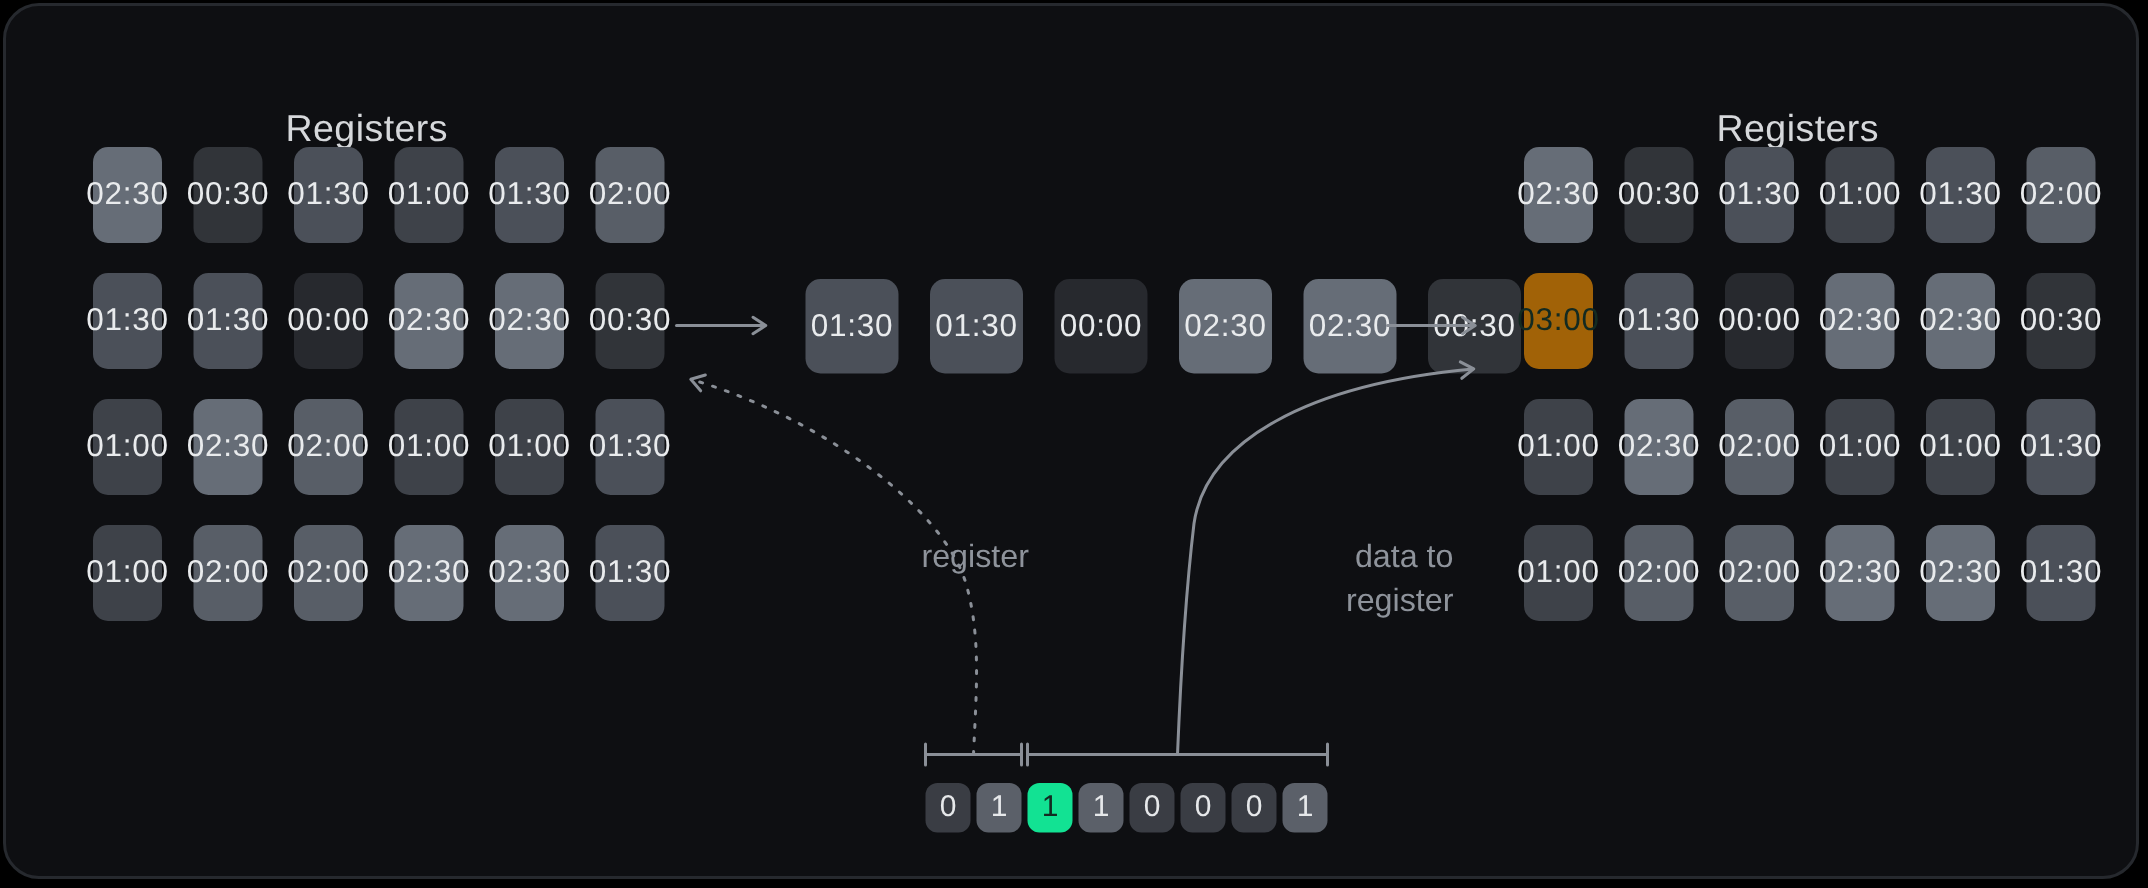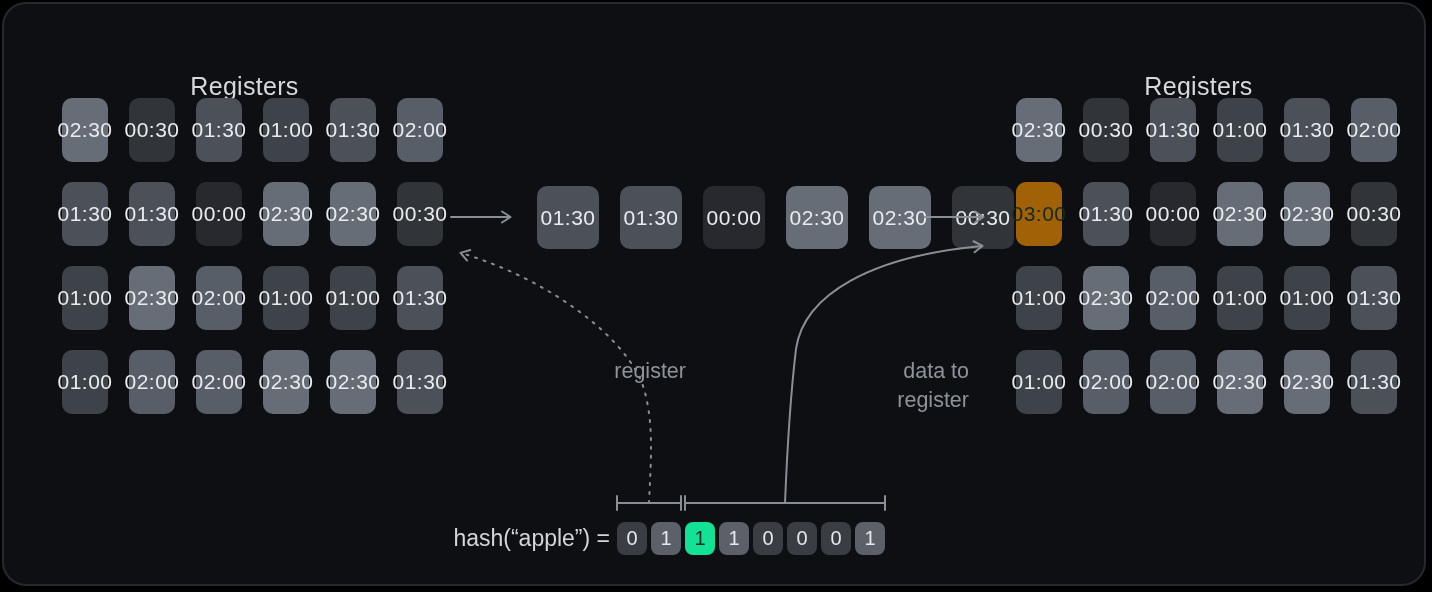--- a/index.html
+++ b/index.html
@@ -98,21 +98,20 @@
     </div>
 
   <div class="ann" id="ann-register">
     <div>register</div>
   </div>
   <div class="ann" id="ann-data">
     <div>data to</div>
     <div>register</div>
   </div>
 
-  <div id="hash-label">hash(“apple”) =</div>
   <div id="hash-bits">
       <div class="bit" style="background: rgb(58, 61, 68);">0</div>
       <div class="bit" style="background: rgb(91, 96, 105);">1</div>
       <div class="bit" style="background: rgb(18, 226, 147); color: rgb(19, 42, 33);">1</div>
       <div class="bit" style="background: rgb(91, 96, 105);">1</div>
       <div class="bit" style="background: rgb(58, 61, 68);">0</div>
       <div class="bit" style="background: rgb(58, 61, 68);">0</div>
       <div class="bit" style="background: rgb(58, 61, 68);">0</div>
       <div class="bit" style="background: rgb(91, 96, 105);">1</div>
     </div>

